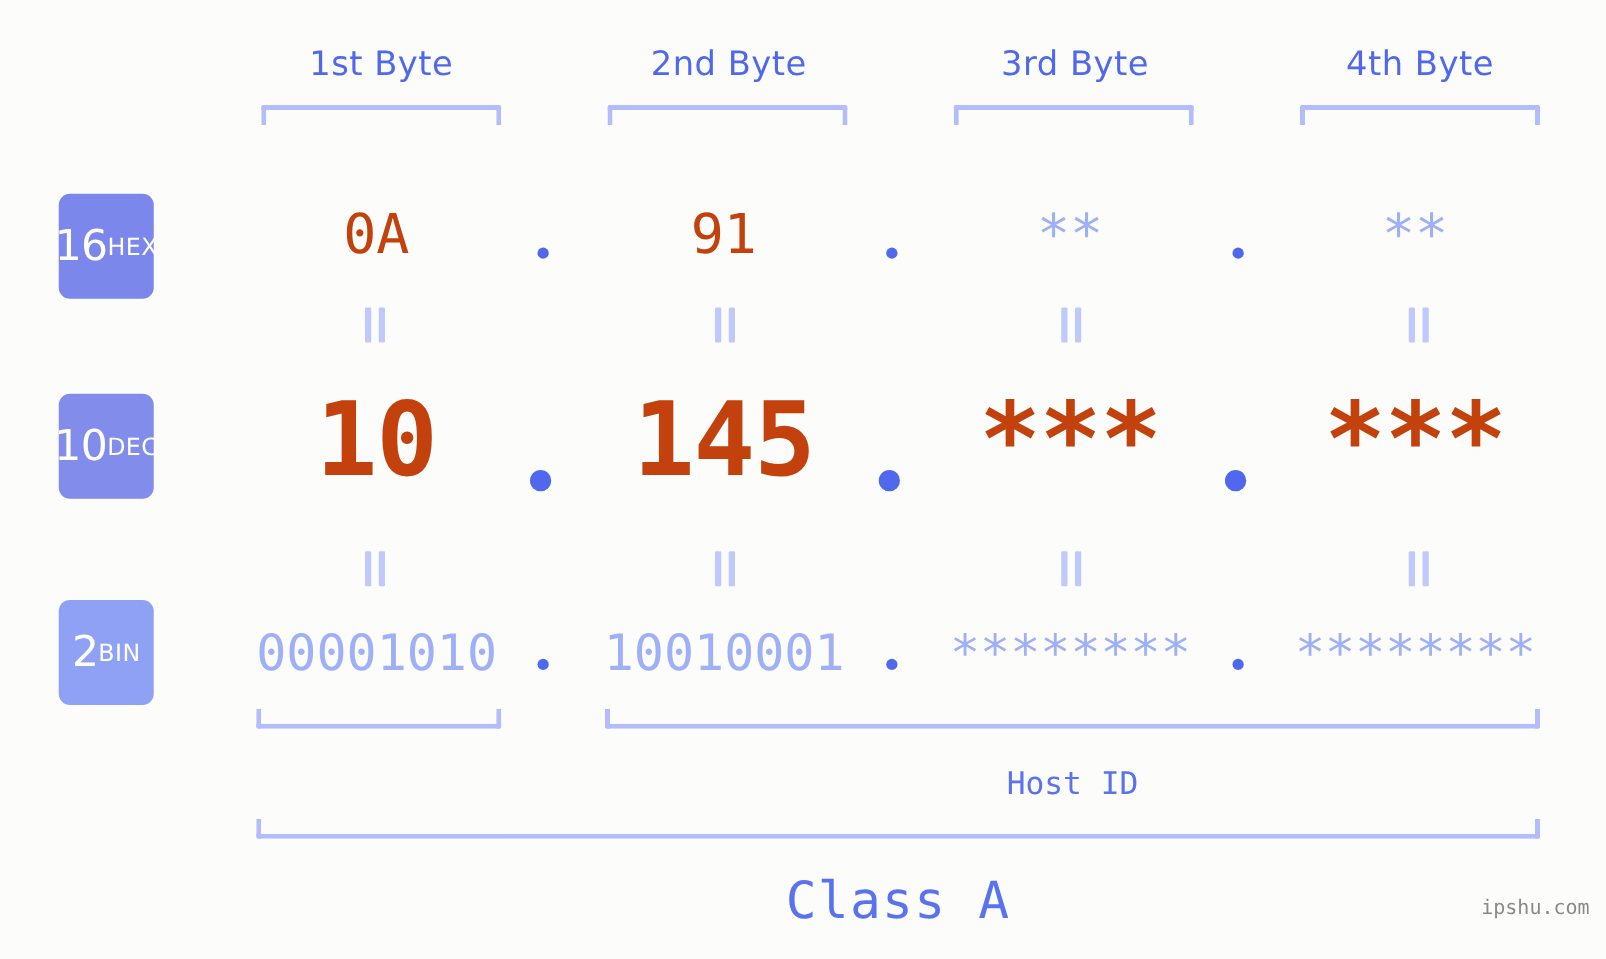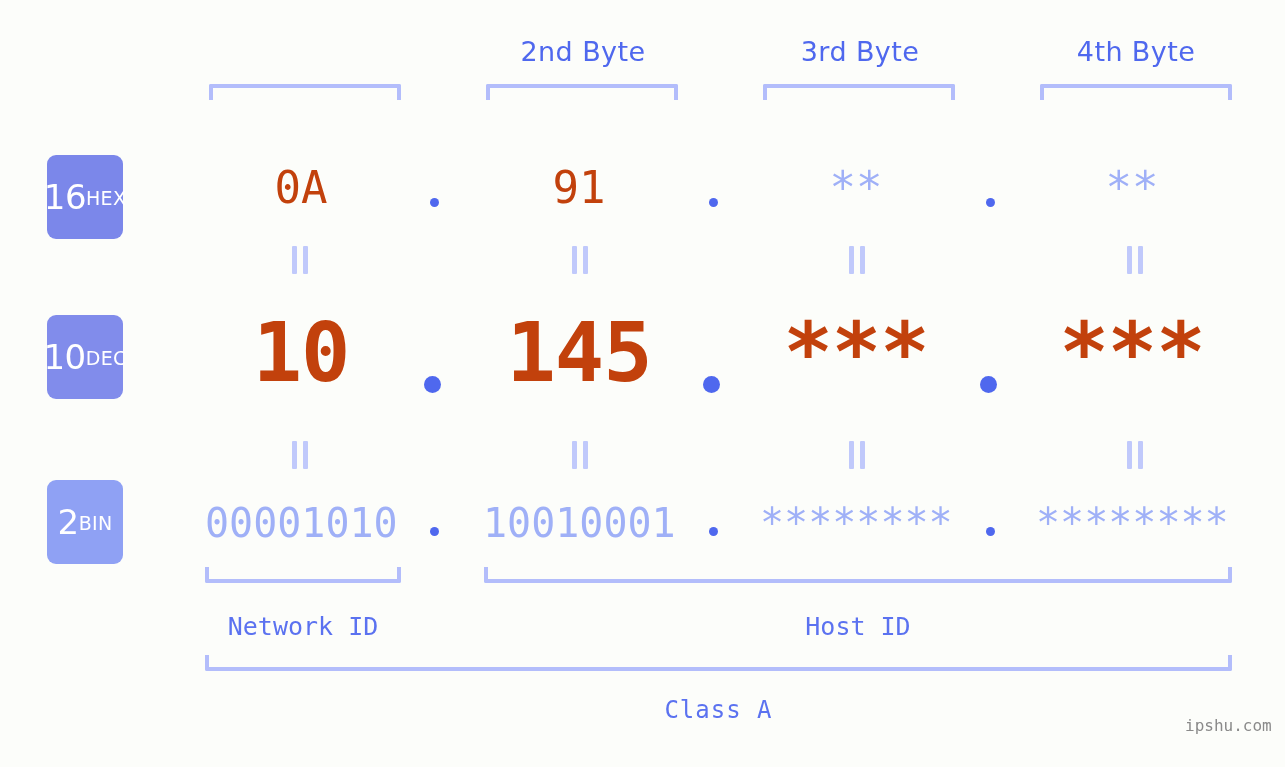--- a/index.html
+++ b/index.html
@@ -117,40 +117,41 @@
   
   .caption {
     font-family: "DejaVu Sans Mono", monospace;
     font-size: 25px;
     color: #5b72f0;
     text-align: center;
     white-space: nowrap;
   }
   .class-caption {
     font-family: "DejaVu Sans Mono", monospace;
-    font-size: 24px;
+    font-size: 41px;
     color: #5b72f0;
     text-align: center;
     white-space: nowrap;
     letter-spacing: 1px;
   }
 
   
   .watermark {
     font-family: "DejaVu Sans Mono", monospace;
     font-size: 16px;
     color: #8a8a8a;
     white-space: nowrap;
   }
 </style>
 </head>
 <body>
 
 <div id="stage">
 
+  <div class="abs byte-label" style="left:205px; top:36px; width:200px;">1st Byte</div>
   <div class="abs byte-label" style="left:483px; top:36px; width:200px;">2nd Byte</div>
   <div class="abs byte-label" style="left:760px; top:36px; width:200px;">3rd Byte</div>
   <div class="abs byte-label" style="left:1036px; top:36px; width:200px;">4th Byte</div>
 
   <div class="abs bracket bracket-down" style="left:209px; top:84px; width:192px;"></div>
   <div class="abs bracket bracket-down" style="left:486px; top:84px; width:192px;"></div>
   <div class="abs bracket bracket-down" style="left:763px; top:84px; width:192px;"></div>
   <div class="abs bracket bracket-down" style="left:1040px; top:84px; width:192px;"></div>
 
   <div class="abs badge" style="left:47px; top:155px; width:76px; height:84px; background:#7b87ea;">
@@ -228,21 +229,20 @@
     <div class="abs cell muted" style="left:760px; top:503px; width:192px;">********</div>
     <div class="abs cell muted" style="left:1036px; top:503px; width:192px;">********</div>
   </div>
   <div class="abs dot" style="left:430px; top:527px; width:9px; height:9px;"></div>
   <div class="abs dot" style="left:709px; top:527px; width:9px; height:9px;"></div>
   <div class="abs dot" style="left:986px; top:527px; width:9px; height:9px;"></div>
 
   <div class="abs bracket bracket-up" style="left:205px; top:567px; width:196px;"></div>
   <div class="abs bracket bracket-up" style="left:484px; top:567px; width:748px;"></div>
 
-  <div class="abs caption" style="left:205px; top:612px; width:196px;">Network ID</div>
   <div class="abs caption" style="left:484px; top:612px; width:748px;">Host ID</div>
 
   <div class="abs bracket bracket-up" style="left:205px; top:655px; width:1027px;"></div>
   <div class="abs class-caption" style="left:205px; top:696px; width:1027px;">Class A</div>
 
   <div class="abs watermark" style="left:1185px; top:716px;">ipshu.com</div>
 
 </div>
 
 </body></html>

